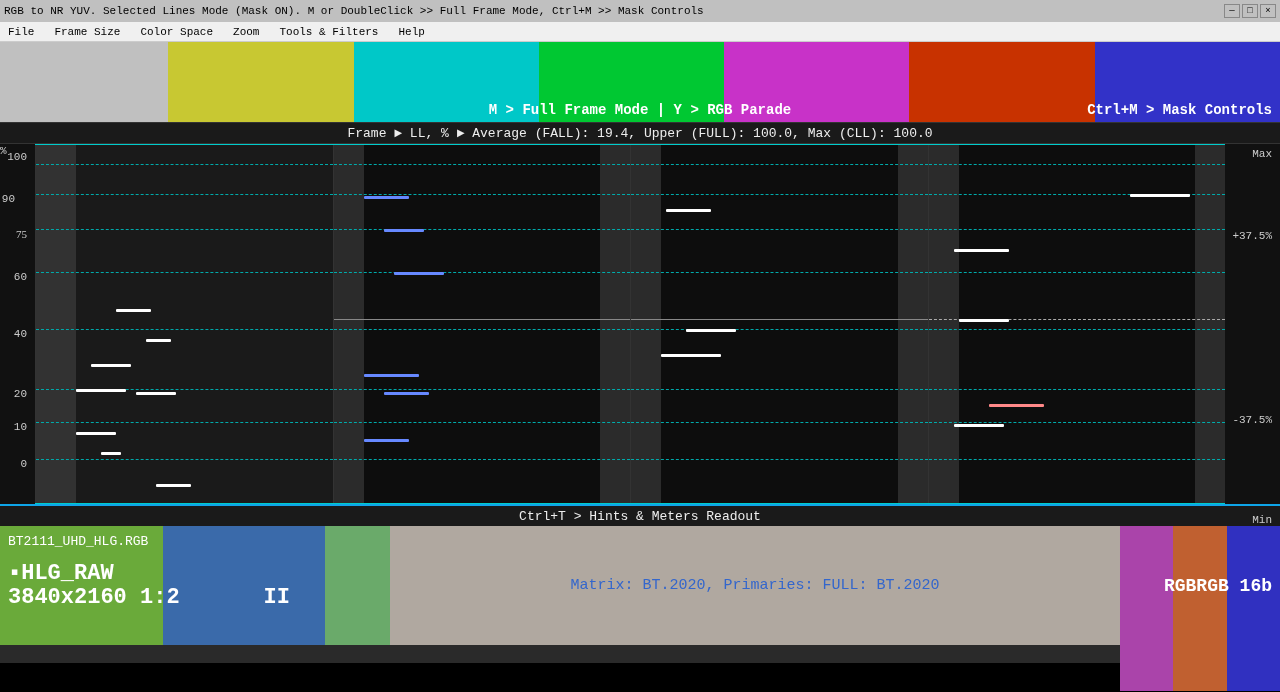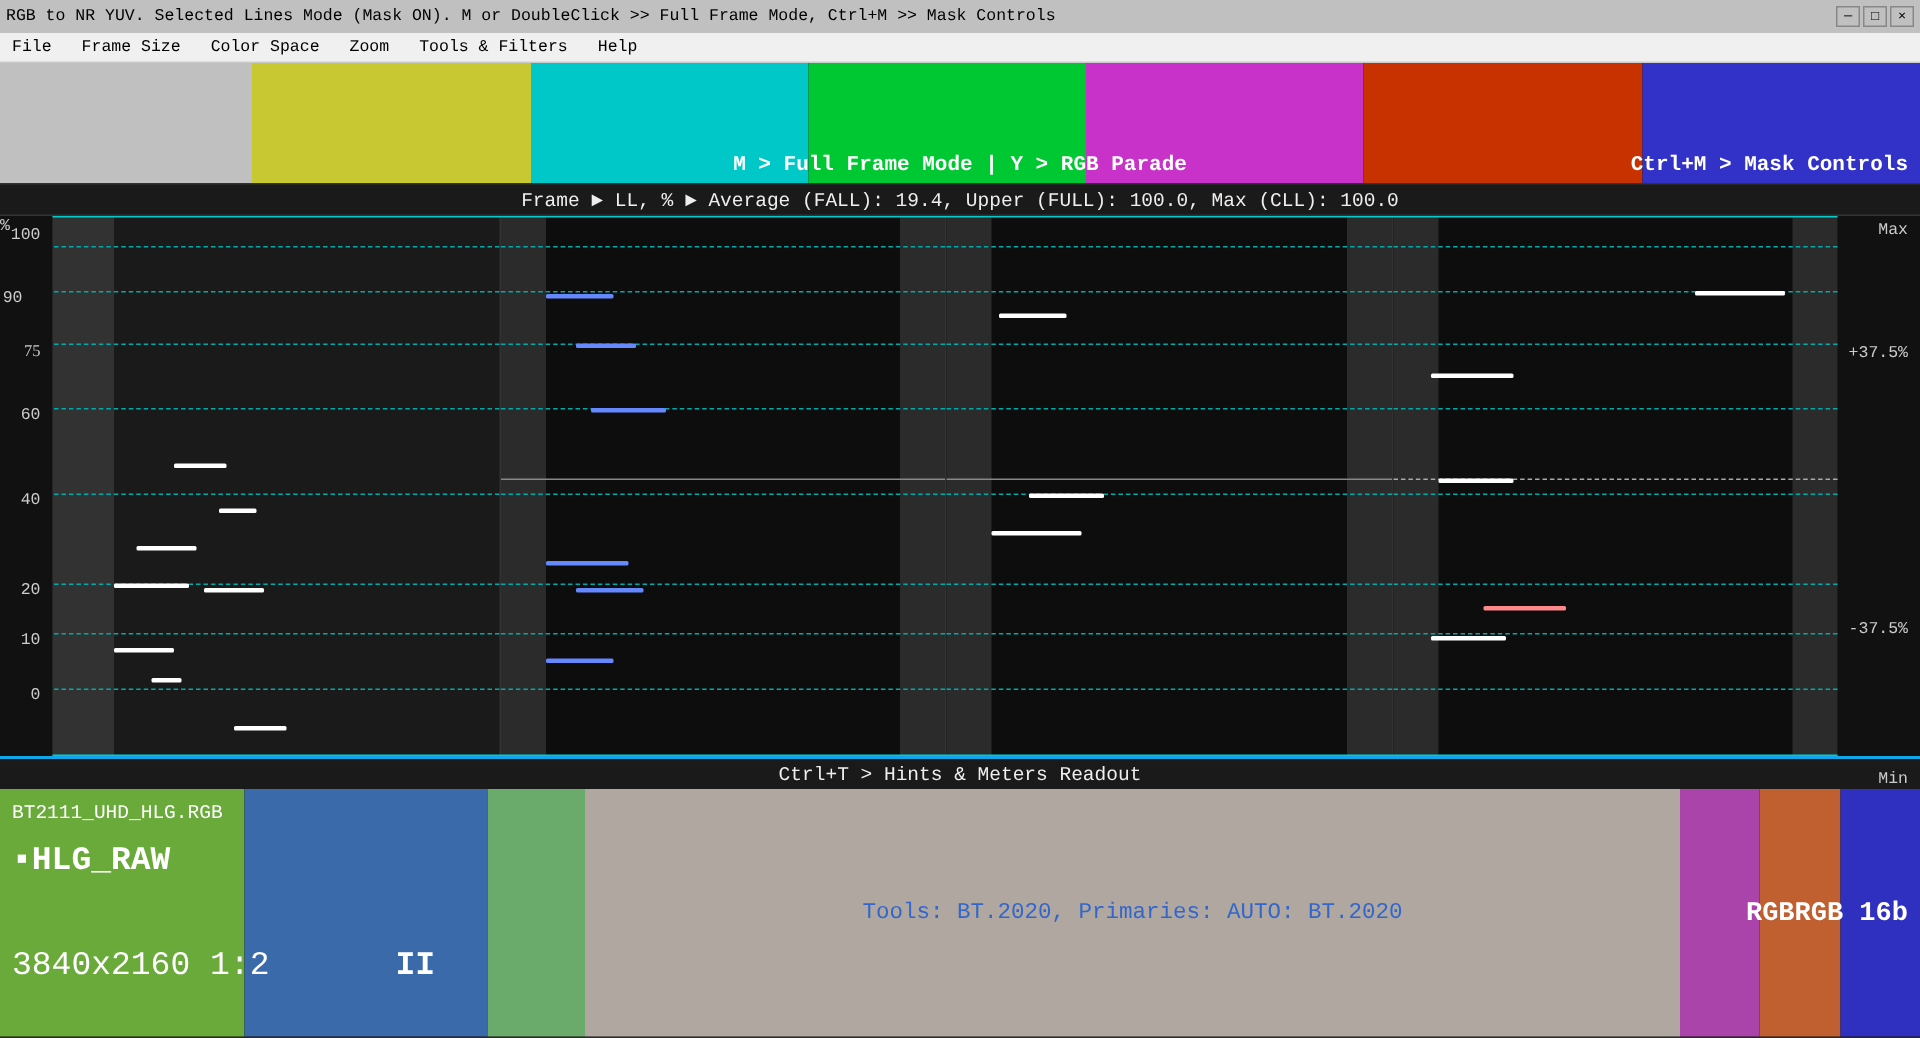--- a/index.html
+++ b/index.html
@@ -120,21 +120,21 @@
 
     
     #hints-bar {
       width: 100%; height: 22px; background: #1a1a1a;
       display: flex; align-items: center; justify-content: center;
       color: #eee; font-size: 13px; border-top: 2px solid #0ea5e9;
     }
 
     
     #bottom-panel {
-      width: 100%; height: 165px; background: #000;
+      width: 100%; height: 119px; background: #000;
       display: flex;
     }
 
     
     #bottom-left {
       width: 390px; height: 100%; position: relative;
       display: flex; flex-direction: column;
     }
     #swatch-row {
       display: flex; height: 165px;
@@ -331,30 +331,30 @@
       <div class="swatch" style="background:#3a6aaa;flex:2;"></div>
       <div class="swatch" style="background:#6aaa6a;flex:0.8;"></div>
     </div>
 
     <div style="position:absolute;top:8px;left:8px;color:#fff;font-size:13px;font-family:'Courier New',monospace;">
       <span>BT2111_UHD_HLG.RGB</span>
     </div>
     <div style="position:absolute;top:35px;left:8px;color:#fff;font-size:22px;font-family:'Courier New',monospace;font-weight:bold;">
       <span>▪HLG_RAW</span>
     </div>
-    <div style="position:absolute;bottom:35px;left:8px;color:#fff;font-size:22px;font-family:'Courier New',monospace;font-weight:normal;">
+    <div style="position:absolute;bottom:35px;left:8px;color:#fff;font-size:22px;font-family:'Courier New',monospace;font-weight:bold;">
       <span>3840x2160  1:2</span>
     </div>
     <div style="position:absolute;bottom:35px;right:100px;color:#fff;font-size:22px;font-family:'Courier New',monospace;font-weight:bold;">
       <span>II</span>
     </div>
   </div>
 
   <div id="bottom-center">
-    <span style="color:#3366cc;font-size:15px;font-family:'Courier New',monospace;">Tools: BT.2020, Primaries: AUTO: BT.2020</span>
+    <span style="color:#3366cc;font-size:15px;font-family:'Courier New',monospace;">Matrix: BT.2020, Primaries: FULL: BT.2020</span>
   </div>
 
   <div id="bottom-right-container" style="width:160px;position:relative;">
     <div style="display:flex;height:165px;">
       <div style="background:#aa44aa;flex:1;"></div>
       <div style="background:#c06030;flex:1;"></div>
       <div style="background:#3030c0;flex:1;"></div>
     </div>
     <div style="position:absolute;top:50%;transform:translateY(-50%);right:8px;color:#fff;font-size:18px;font-family:'Courier New',monospace;font-weight:bold;">
       <span>RGBRGB 16b</span>

